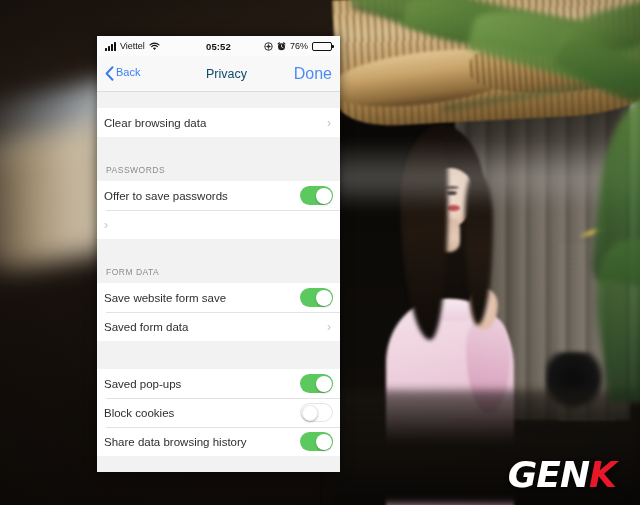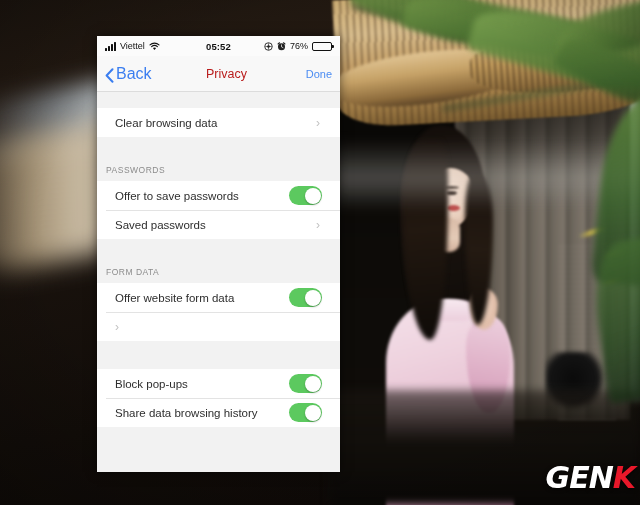--- a/index.html
+++ b/index.html
@@ -324,29 +324,29 @@
   .navbar {
     height: 36px;
     background: #f8f8f8;
     border-bottom: 1px solid #dcdcdc;
     display: flex;
     align-items: center;
     padding: 0 8px;
     position: relative;
   }
   .nav-back {
-    display: flex; align-items: flex-end; gap: 2px;
-    color: #3b7ef0; font-size: 16px; cursor: pointer;
+    display: flex; align-items: flex-start; gap: 2px;
+    color: #3b7ef0; font-size: 11px; cursor: pointer;
   }
   .nav-title {
     position: absolute; left: 16px; right: 0; text-align: center;
-    font-size: 12.5px; color: #b91c1c;
+    font-size: 12.5px; color: #0c4a6e;
   }
   .nav-done {
-    margin-left: auto; color: #4b8cf2; font-size: 11px;
+    margin-left: auto; color: #4b8cf2; font-size: 16px;
     position: relative; z-index: 2; cursor: pointer;
   }
 
   
   .list { background: #f1f1f1; height: calc(100% - 56px); }
   .gap { height: 16px; background: #f2f2f2; }
   .gap.lg { height: 28px; }
 
   .sec-header {
     background: #f2f2f2;
@@ -355,21 +355,21 @@
     color: #8c8c8c;
     padding: 0 23px 6px 9px;
   }
 
   .group { background: #fff; }
   .row {
     height: 29px;
     background: #fff;
     display: flex;
     align-items: center;
-    padding: 0 18px;
+    padding: 0 7px;
     position: relative;
   }
   .row + .row::before {
     content: "";
     position: absolute; left: 9px; right: 0; top: 0;
     height: 1px; background: #e3e3e3;
   }
   .row-label {
     font-size: 11.5px;
     color: #2e2e2e;
@@ -395,23 +395,23 @@
     box-shadow: 0 1px 2px rgba(0,0,0,.28);
   }
   .toggle.on .knob { right: 1.5px; }
   .toggle.off .knob { left: 0.5px; border: 1px solid #ededed; top: 0.5px; }
 
   .bottom-fill { background: #f2f2f2; height: 100%; }
 
   
   #genk {
     position: absolute;
-    right: 5px;
+    right: 24px;
     bottom: 12px;
-    font-size: 30px;
+    font-size: 36px;
     font-weight: bold;
     font-style: italic;
     letter-spacing: -1px;
     line-height: 1;
     font-family: "DejaVu Sans", sans-serif;
     text-shadow: 0 1px 4px rgba(0,0,0,.8);
     user-select: none;
     margin-left: 38px;
   }
   #genk .gen { color: #ffffff; }
@@ -528,44 +528,50 @@
       <div class="gap lg"></div>
       <div class="sec-header">PASSWORDS</div>
       <div class="group">
         <div class="row">
           <span class="row-label">Offer to save passwords</span>
           <span class="toggle on">
               <span class="knob"></span>
             </span>
         </div>
         <div class="row">
-          <span class="row-label">Saved passwords</span>
           <span class="chev">›</span>
         </div>
       </div>
 
       <div class="gap lg"></div>
       <div class="sec-header">FORM DATA</div>
       <div class="group">
         <div class="row">
-          <span class="row-label">Offer website form data</span>
+          <span class="row-label">Save website form save</span>
           <span class="toggle on">
               <span class="knob"></span>
             </span>
         </div>
         <div class="row">
+          <span class="row-label">Saved form data</span>
           <span class="chev">›</span>
         </div>
       </div>
 
       <div class="gap lg"></div>
       <div class="group">
         <div class="row">
-          <span class="row-label">Block pop-ups</span>
+          <span class="row-label">Saved pop-ups</span>
           <span class="toggle on">
+              <span class="knob"></span>
+            </span>
+        </div>
+        <div class="row">
+          <span class="row-label">Block cookies</span>
+          <span class="toggle off">
               <span class="knob"></span>
             </span>
         </div>
         <div class="row">
           <span class="row-label">Share data browsing history</span>
           <span class="toggle on">
               <span class="knob"></span>
             </span>
         </div>
       </div>

